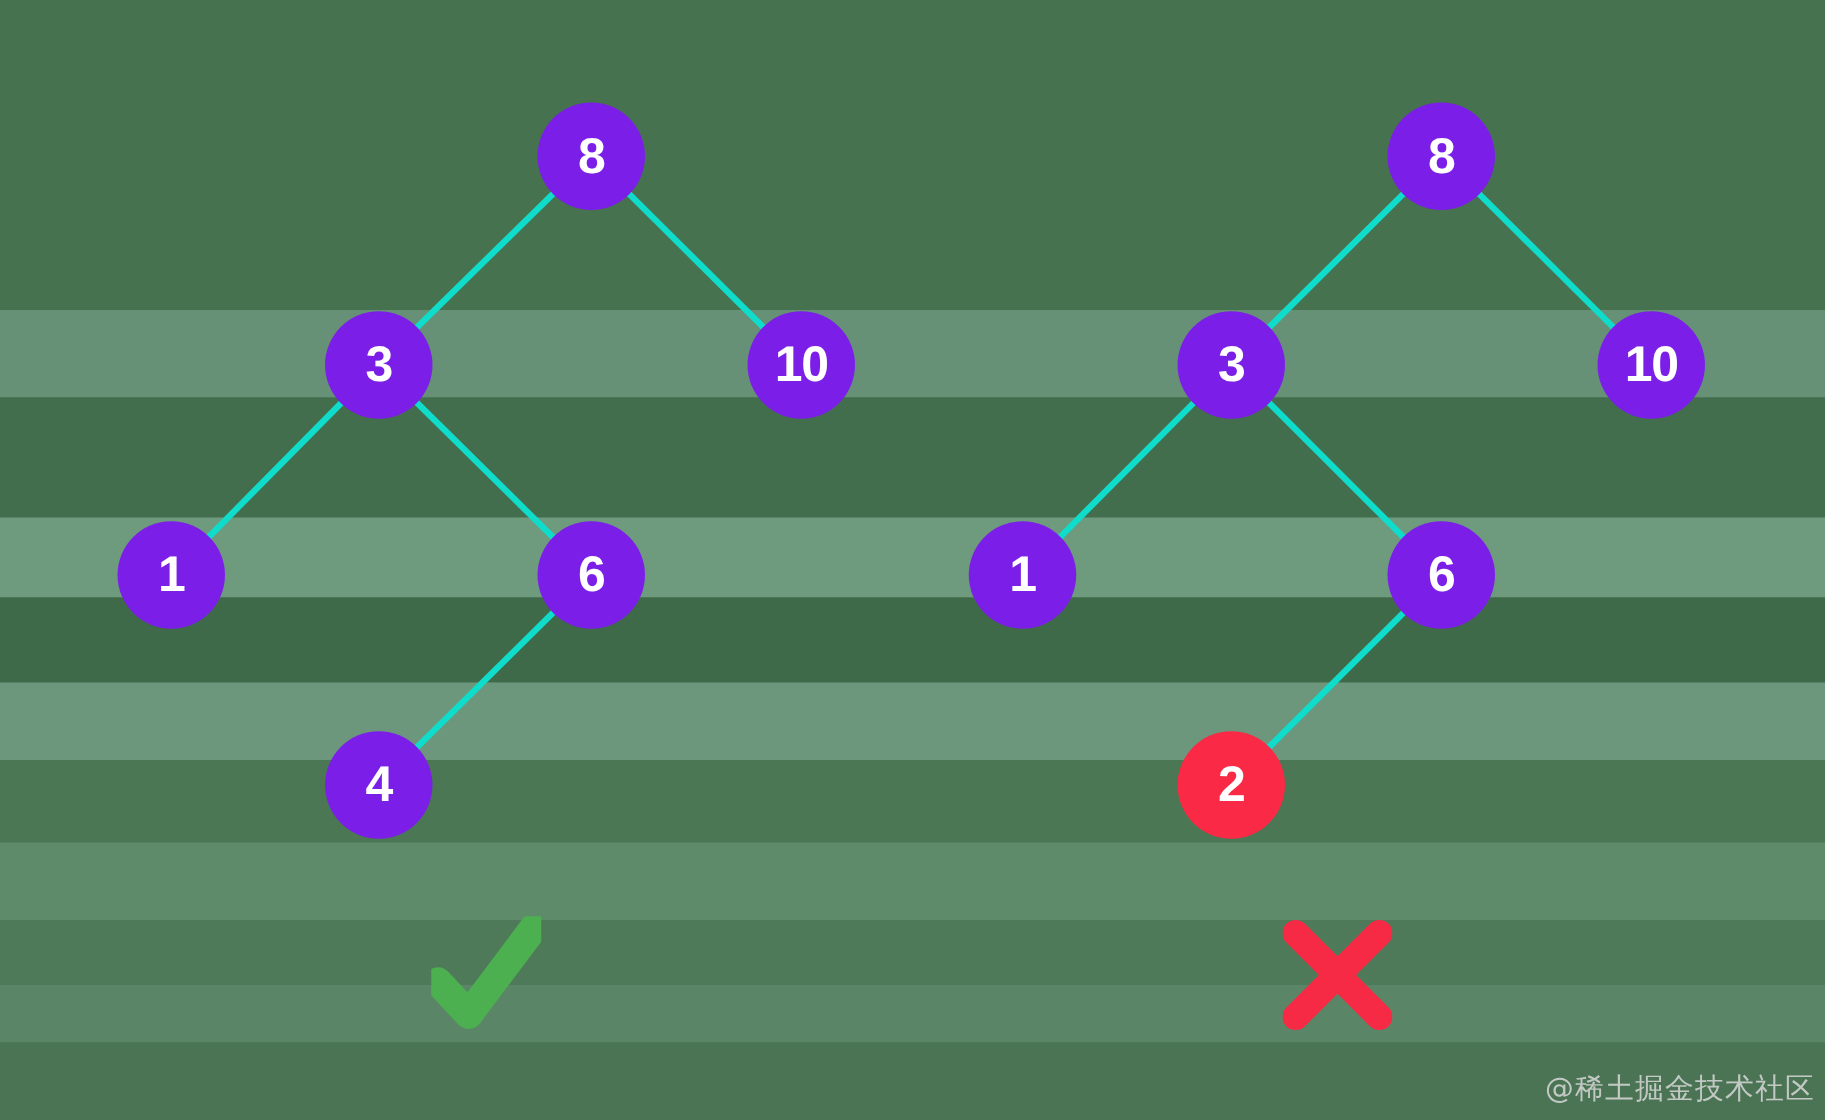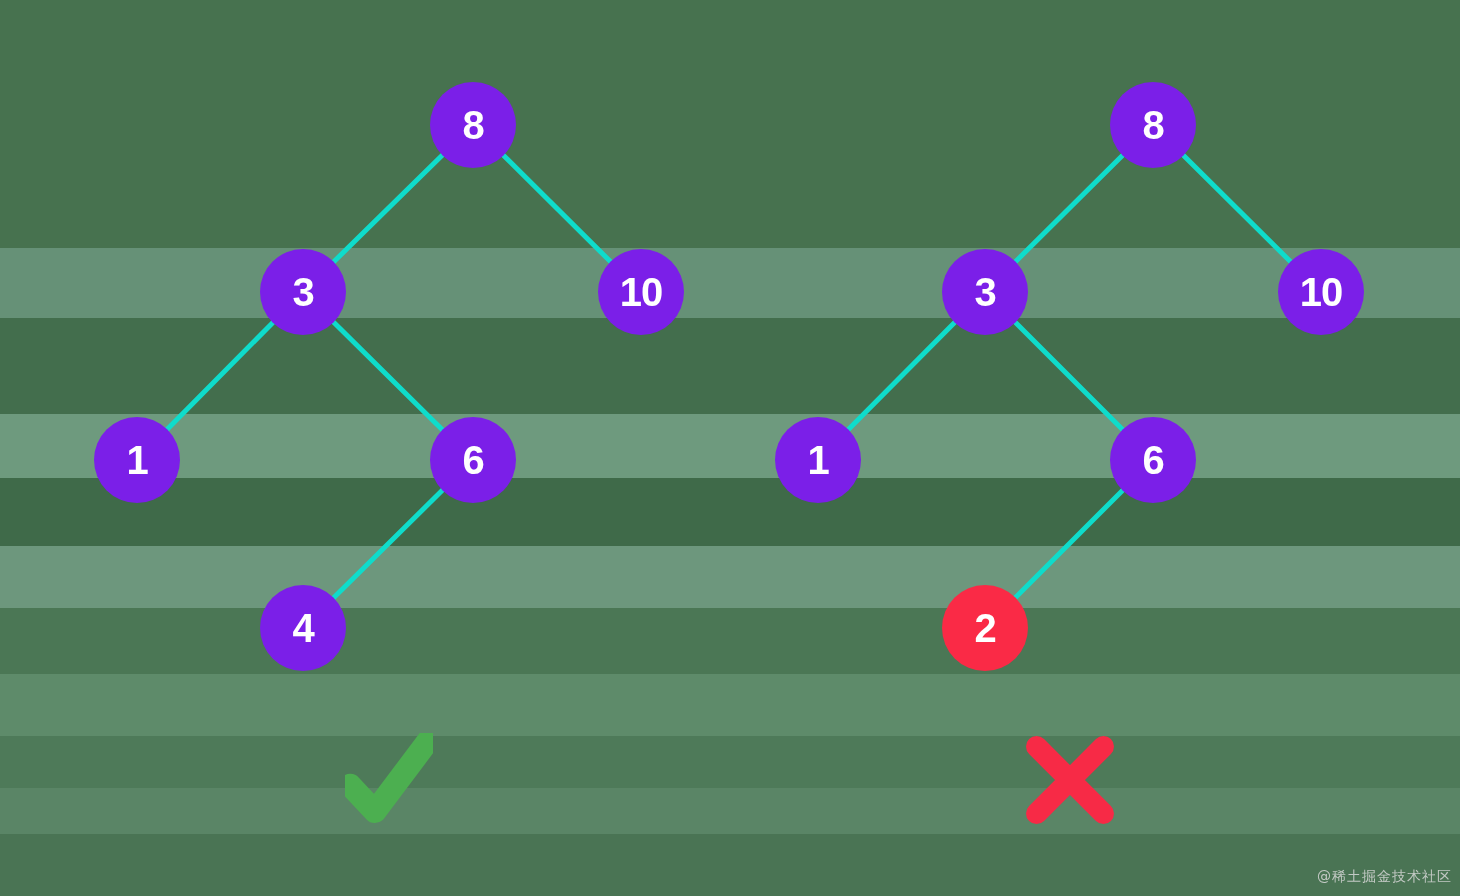--- a/index.html
+++ b/index.html
@@ -36,21 +36,21 @@
   }
   .node.purple{background:#7B1FE8;}
   .node.red{background:#FA2A46;}
 
   
   .mark{position:absolute;}
   .watermark{
     position:absolute;
     right:8px;bottom:10px;
     color:#d8d8d8;
-    font-size:14px;
+    font-size:23px;
     letter-spacing:1px;
     white-space:nowrap;
     opacity:.85;
     font-family:"DejaVu Sans", sans-serif;
   }
 </style>
 </head>
 <body>
 
 <div id="stage">

